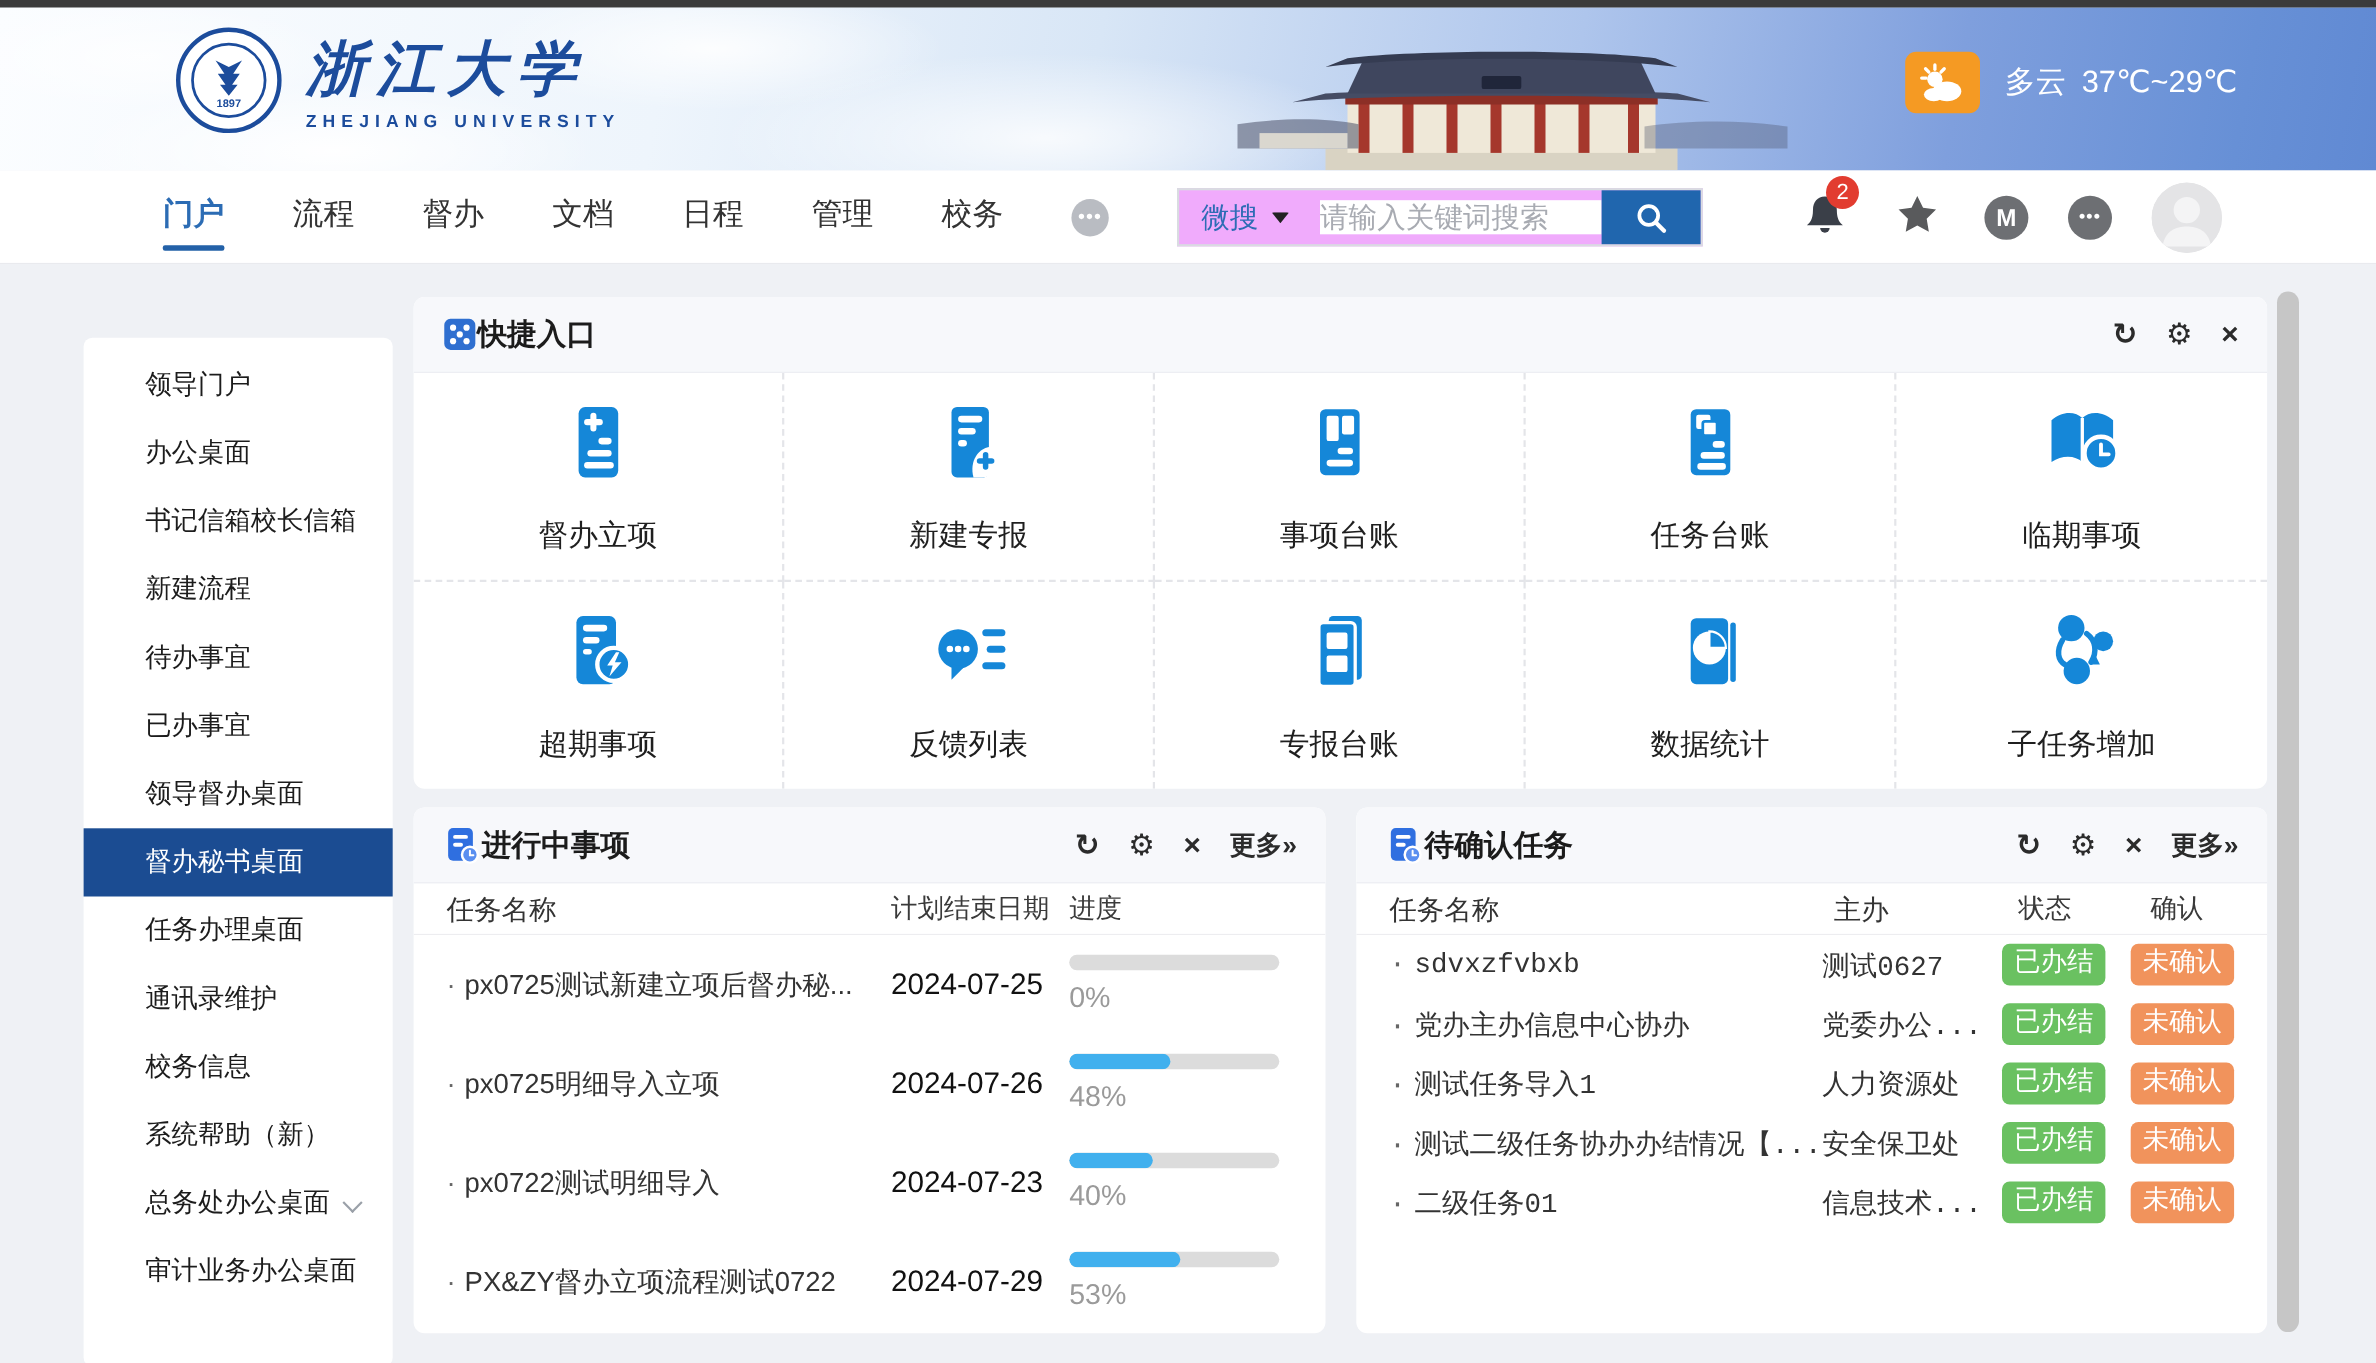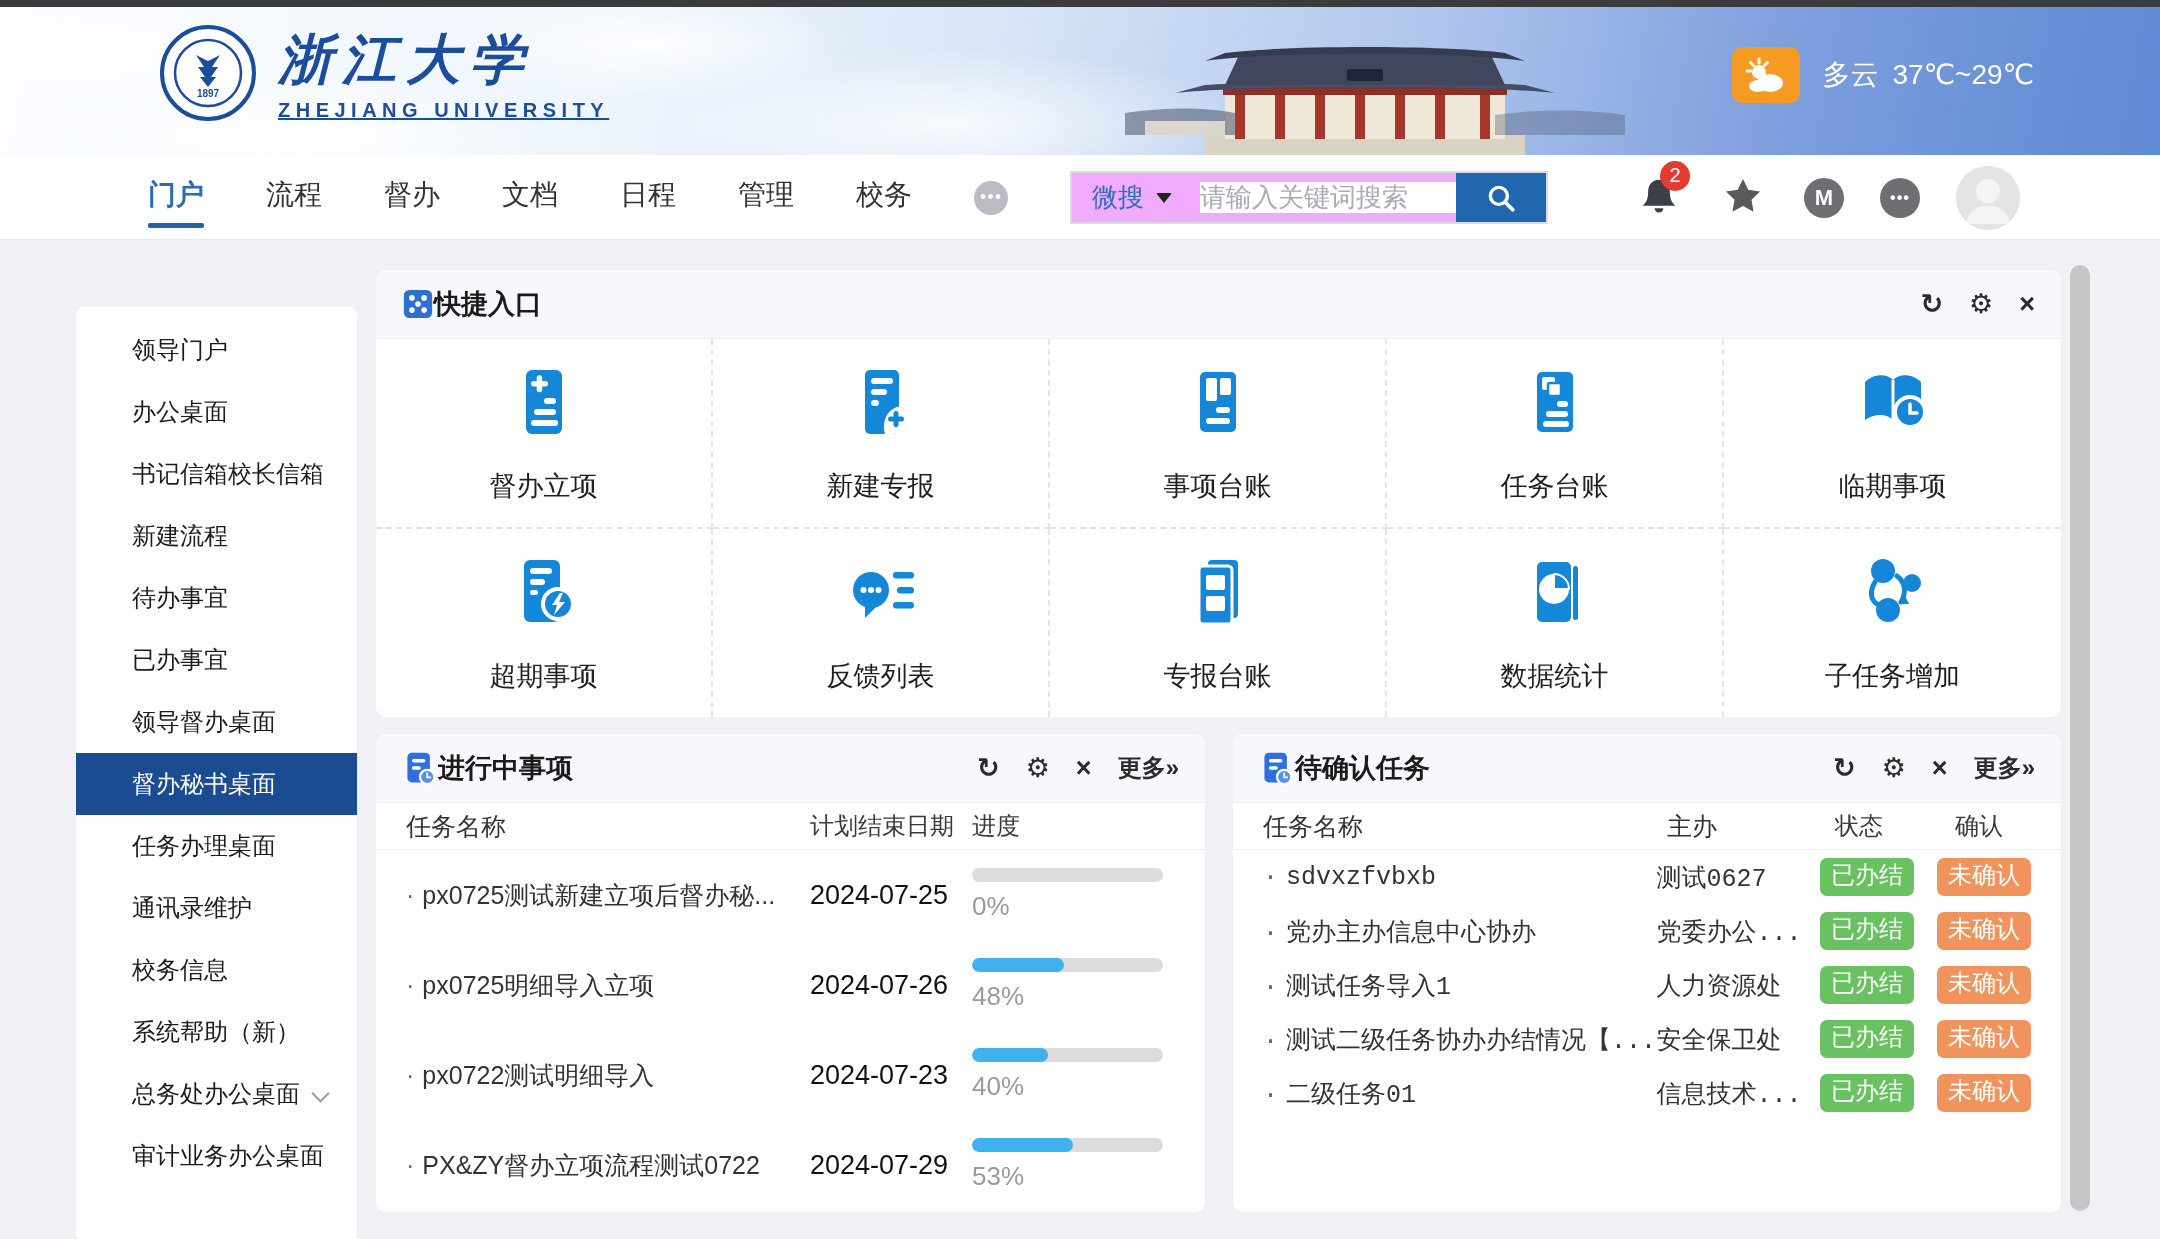--- a/index.html
+++ b/index.html
@@ -17,21 +17,21 @@
       radial-gradient(ellipse 340px 90px at 14% 88%, rgba(255,255,255,.95), rgba(255,255,255,0) 70%),
       radial-gradient(ellipse 300px 80px at 30% 25%, rgba(255,255,255,.85), rgba(255,255,255,0) 70%),
       radial-gradient(ellipse 420px 110px at 44% 80%, rgba(255,255,255,.8), rgba(255,255,255,0) 70%),
       radial-gradient(ellipse 260px 70px at 6% 30%, rgba(255,255,255,.7), rgba(255,255,255,0) 70%),
       linear-gradient(100deg,#fbfdff 0%,#eef5fc 28%,#d8e6f6 46%,#aec5ec 66%,#7f9fdd 82%,#6790d6 94%,#6089d3 100%);
   }
   .brand { position:absolute; left:158px; top:16px; display:flex; align-items:center; }
   .brand-seal { width:100px; height:100px; }
   .brand-text { margin-left:20px; color:#1c4c9c; }
   .brand-cn { font-size:54px; font-weight:bold; letter-spacing:10px; font-style:italic; }
-  .brand-en { font-size:20px; letter-spacing:5.5px; margin-top:2px; font-weight:bold;text-decoration:underline; }
+  .brand-en { font-size:16px; letter-spacing:5.5px; margin-top:2px; font-weight:bold; }
   .building { position:absolute; left:1085px; bottom:0; width:560px; height:132px; }
   .weather { position:absolute; right:112px; top:40px; display:flex; align-items:center; color:#fff; font-size:28px; }
   .weather-icon {
     width:68px; height:56px; background:#f59a23; border-radius:10px;
     display:flex; align-items:center; justify-content:center; margin-right:22px;
   }
   .weather-text span { margin-right:14px;text-align:right; }
   
   .navbar { position:relative; height:85px; background:#fff; border-bottom:1px solid #e9eaee; }
   .nav-items { position:absolute; left:148px; top:0; height:85px; display:flex; align-items:center; }

